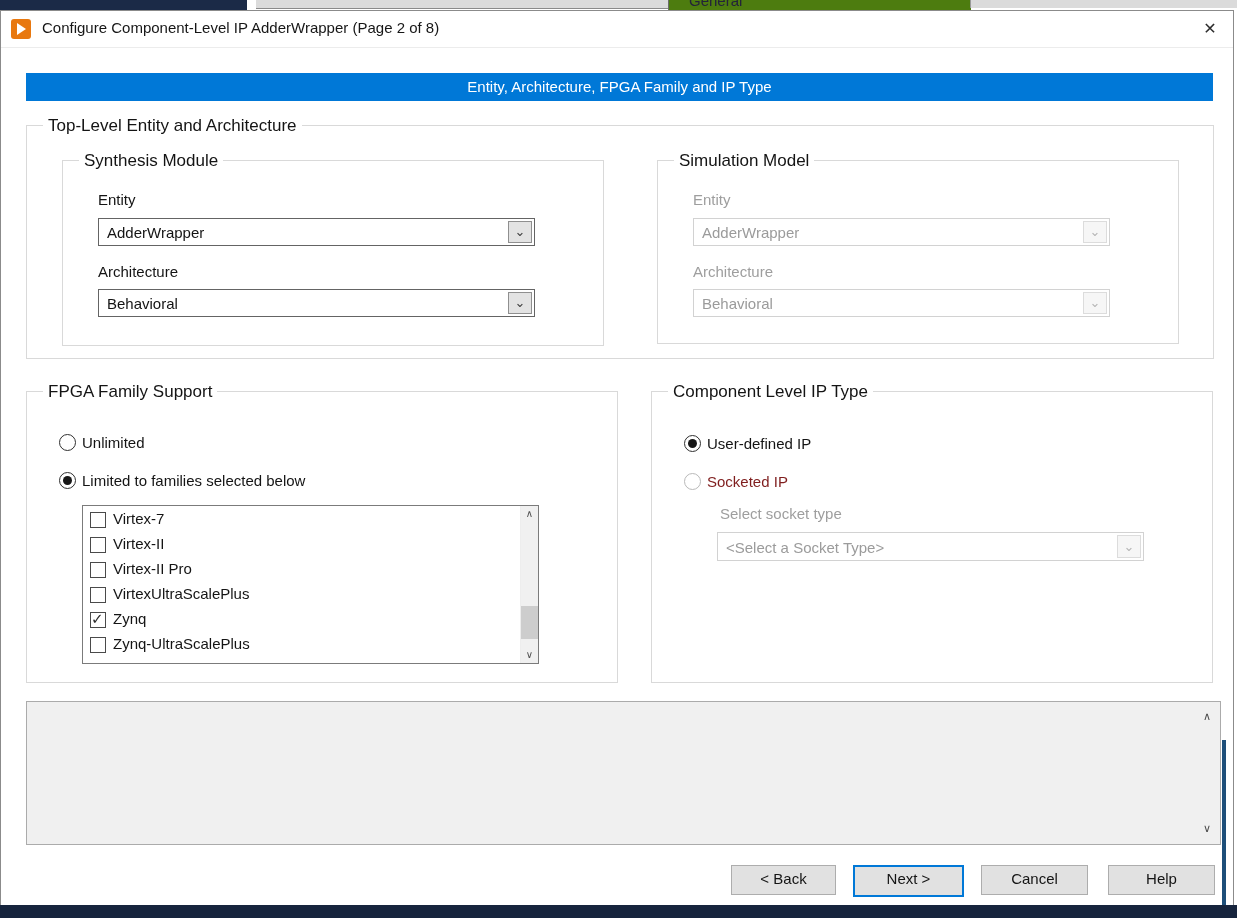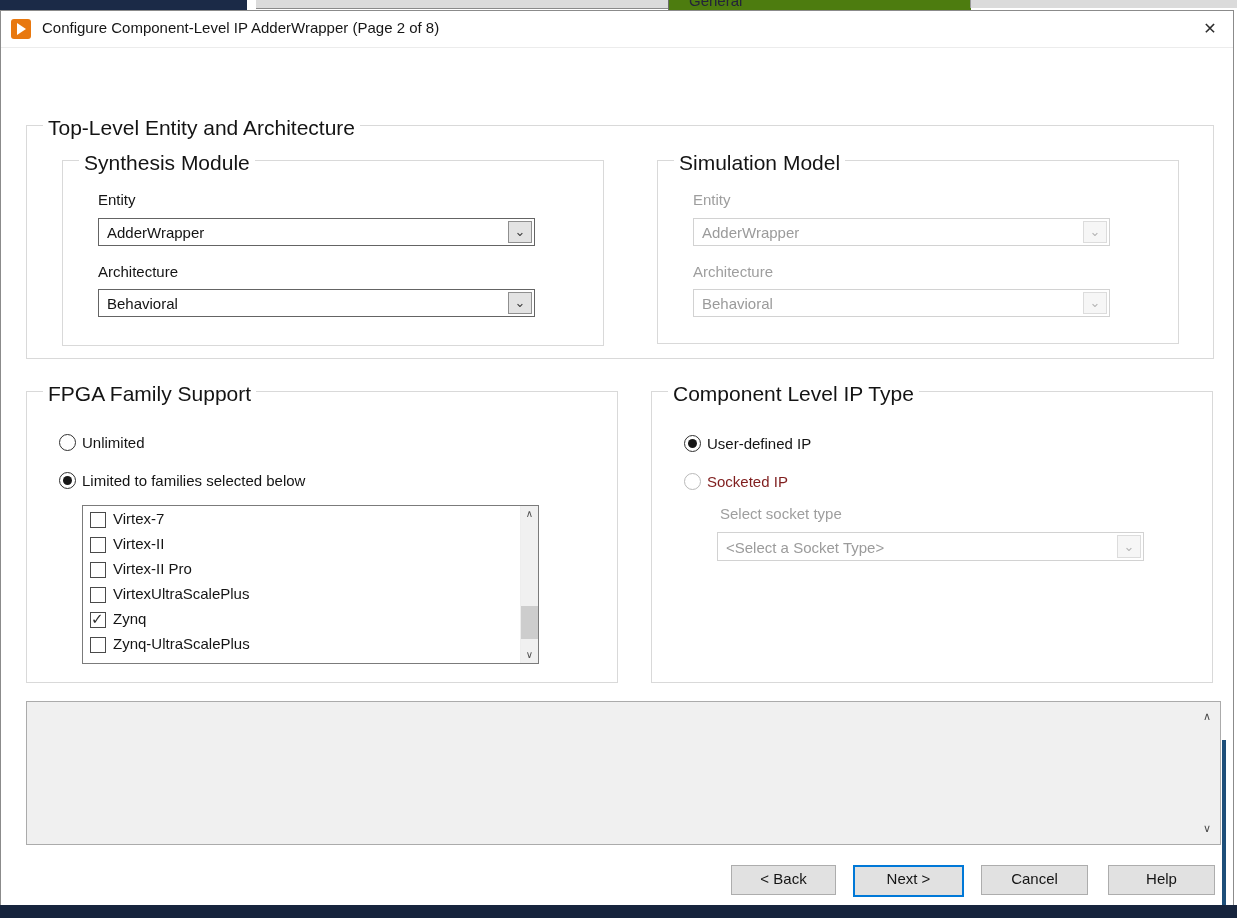--- a/index.html
+++ b/index.html
@@ -21,21 +21,21 @@
   .app-icon{position:absolute;left:10px;top:8px;width:20px;height:20px;background:#e8780f;border-radius:3px;}
   .app-icon i{position:absolute;left:6px;top:4px;width:0;height:0;
     border-left:9px solid #ffffff;border-top:6px solid transparent;border-bottom:6px solid transparent;}
   .title-text{position:absolute;left:41px;top:8px;font-size:15px;color:#161616;white-space:nowrap;}
   .close-btn{position:absolute;left:1196px;top:7px;width:26px;height:22px;text-align:center;line-height:22px;font-size:16px;color:#2d2d2d;cursor:default;}
   
   .blue-header{position:absolute;left:25px;top:62px;width:1187px;height:28px;background:#0078d7;color:#fff;
     text-align:center;line-height:28px;font-size:15px;}
   
   .groupbox{position:absolute;border:1px solid #d9d9d9;background:#fff;}
-  .groupbox>.gb-label{position:absolute;top:-10px;left:16px;background:#fff;padding:0 5px;font-size:21px;color:#141414;white-space:nowrap;}
+  .groupbox>.gb-label{position:absolute;top:-10px;left:16px;background:#fff;padding:0 5px;font-size:17px;color:#141414;white-space:nowrap;}
   .fld-label{position:absolute;font-size:15px;color:#141414;white-space:nowrap;}
   .fld-label.gray{color:#9e9e9e;}
   
   .combo{position:absolute;height:26px;background:#fff;border:1px solid #646464;}
   .combo .val{position:absolute;left:8px;top:50%;transform:translateY(-50%);font-size:15px;color:#141414;white-space:nowrap;}
   .combo .drop{position:absolute;right:2px;top:2px;bottom:2px;width:22px;background:#e3e3e3;border:1px solid #8f8f8f;
     text-align:center;font-size:13px;color:#3c3c3c;line-height:20px;}
   .combo.disabled{border-color:#d2d2d2;}
   .combo.disabled .val{color:#9b9b9b;}
   .combo.disabled .drop{background:#f6f6f6;border-color:#dcdcdc;color:#b5b5b5;}
@@ -83,20 +83,21 @@
 <div class="dialog">
 
   <div class="titlebar">
     <div class="app-icon">
         <i></i>
       </div>
     <div class="title-text">Configure Component-Level IP AdderWrapper (Page 2 of 8)</div>
     <div class="close-btn">✕</div>
   </div>
 
+  <div class="blue-header">Entity, Architecture, FPGA Family and IP Type</div>
 
   <div class="groupbox" style="left:25px;top:114px;width:1186px;height:232px;">
     <div class="gb-label">Top-Level Entity and Architecture</div>
 
     <div class="groupbox" style="left:35px;top:34px;width:540px;height:184px;">
       <div class="gb-label">Synthesis Module</div>
       <div class="fld-label" style="left:35px;top:30px;">Entity</div>
       <div class="combo" style="left:35px;top:57px;width:435px;">
         <span class="val">AdderWrapper</span>
         <span class="drop">⌄</span>

